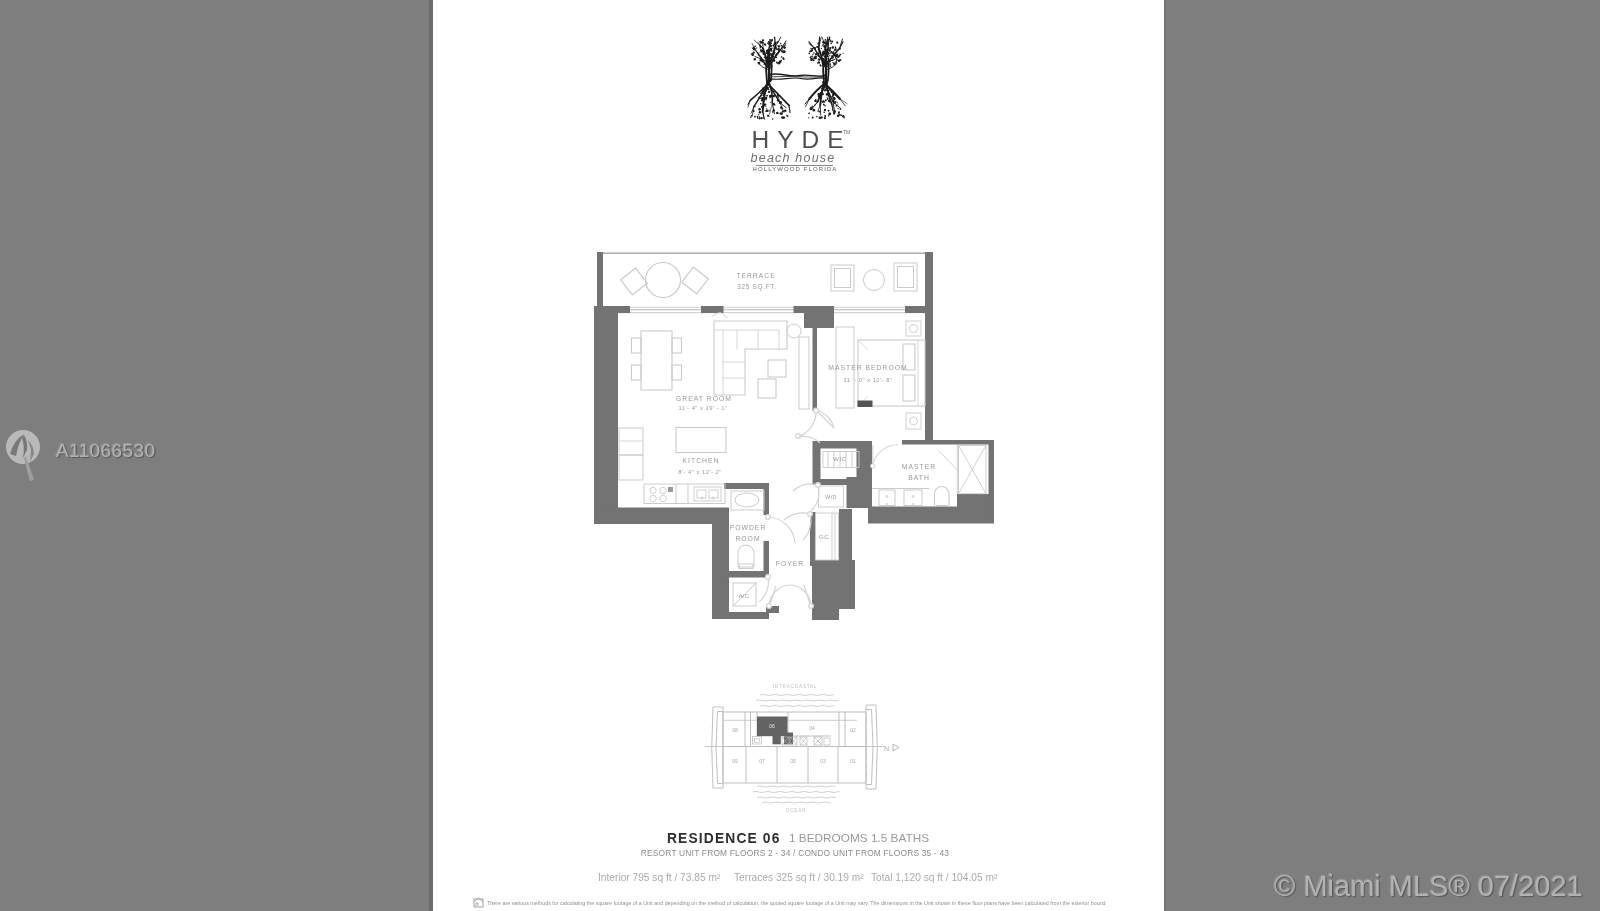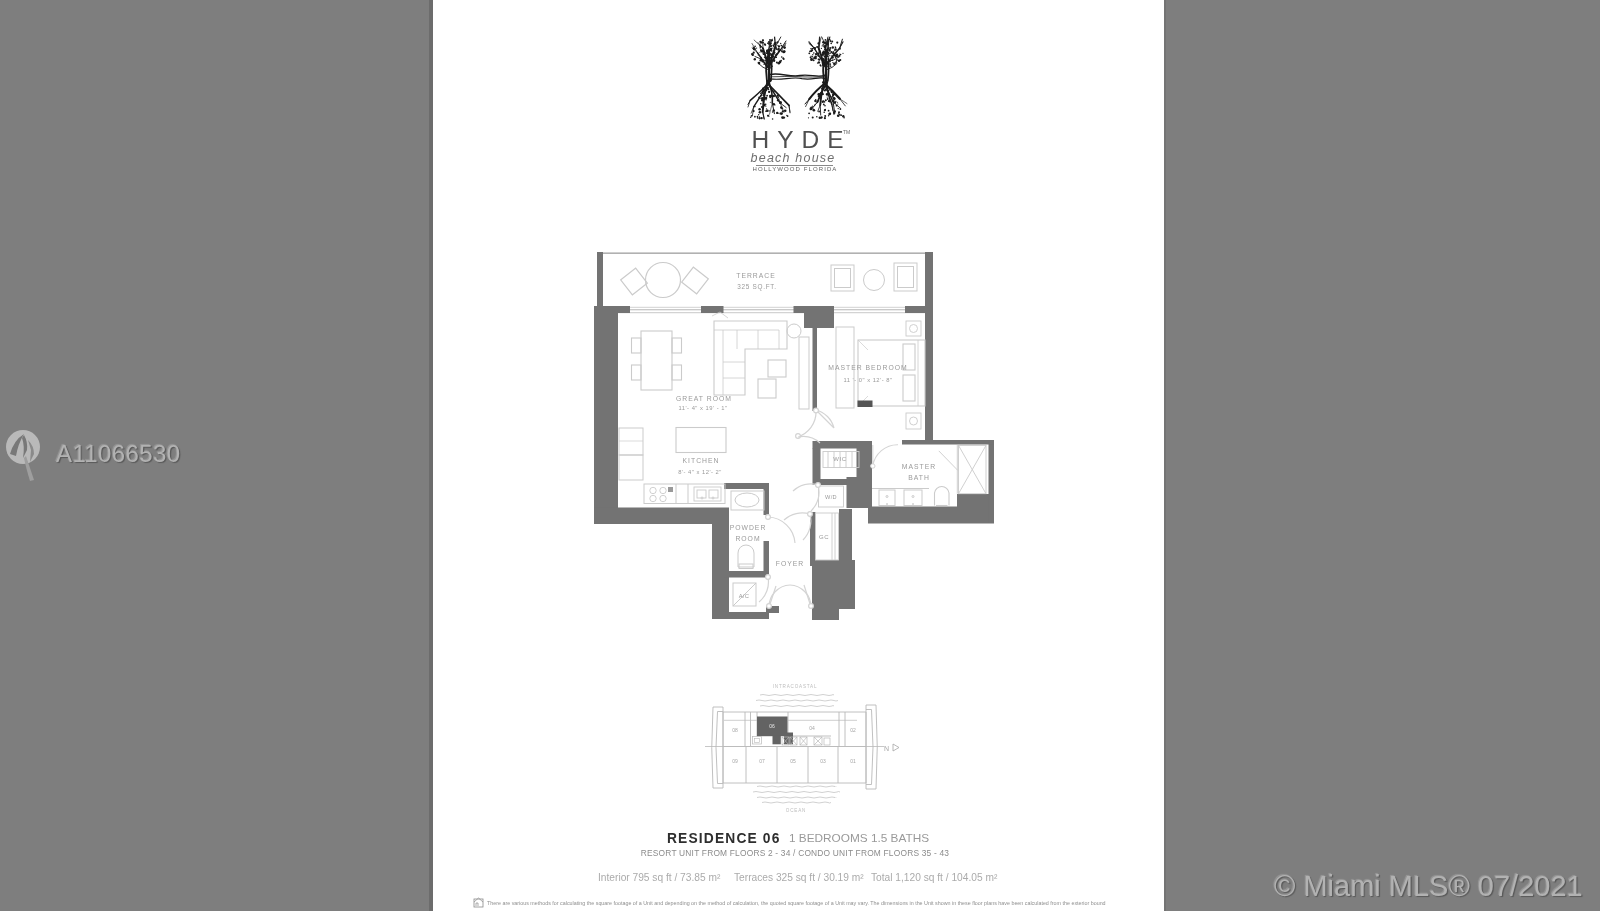--- a/index.html
+++ b/index.html
@@ -17,21 +17,21 @@
 <div class="abs" style="left:1164px;top:0;width:2px;height:911px;background:#747474"></div>
 
 <svg class="abs" style="left:4px;top:428px" width="50" height="60" viewBox="0 0 50 60">
 <circle cx="19" cy="19" r="17" fill="#b9b9b9"></circle>
 <path d="M6,26 Q10,12 20,6 Q14,16 12,28 Z" fill="#787878"></path>
 <path d="M20,7 Q24,14 23,22 L19,30 Q21,18 18,10 Z" fill="#787878"></path>
 <path d="M24,12 Q30,18 30,26 L26,34 27,22 Z" fill="#8a8a8a"></path>
 <path d="M22,28 Q26,40 30,52 L26,53 Q22,40 20,30 Z" fill="#9e9e9e"></path>
 </svg>
 
-<div class="abs wm" style="left:56px;top:440px;font-size:24px;letter-spacing:0.4px">A11066530</div>
+<div class="abs wm" style="left:56px;top:440px;font-size:19px;letter-spacing:0.4px">A11066530</div>
 
 <div class="abs wm" style="left:1274px;top:870px;font-size:29px">© Miami MLS® 07/2021</div>
 <svg class="abs" style="left:0;top:0" width="1600" height="911" viewBox="0 0 1600 911">
 
 <g stroke="#1b1b1b" fill="none" stroke-linecap="round">
 <g>
         <path d="M766.9,66.6 Q762.4,59.7 757.6,52.9" stroke-width="1.6"></path>
 <path d="M757.6,52.9 L752.0,48.0" stroke-width="0.6"></path>
 <path d="M757.6,52.9 L753.0,47.0" stroke-width="0.6"></path>
 <path d="M757.6,52.9 L752.0,43.5" stroke-width="0.7"></path>

